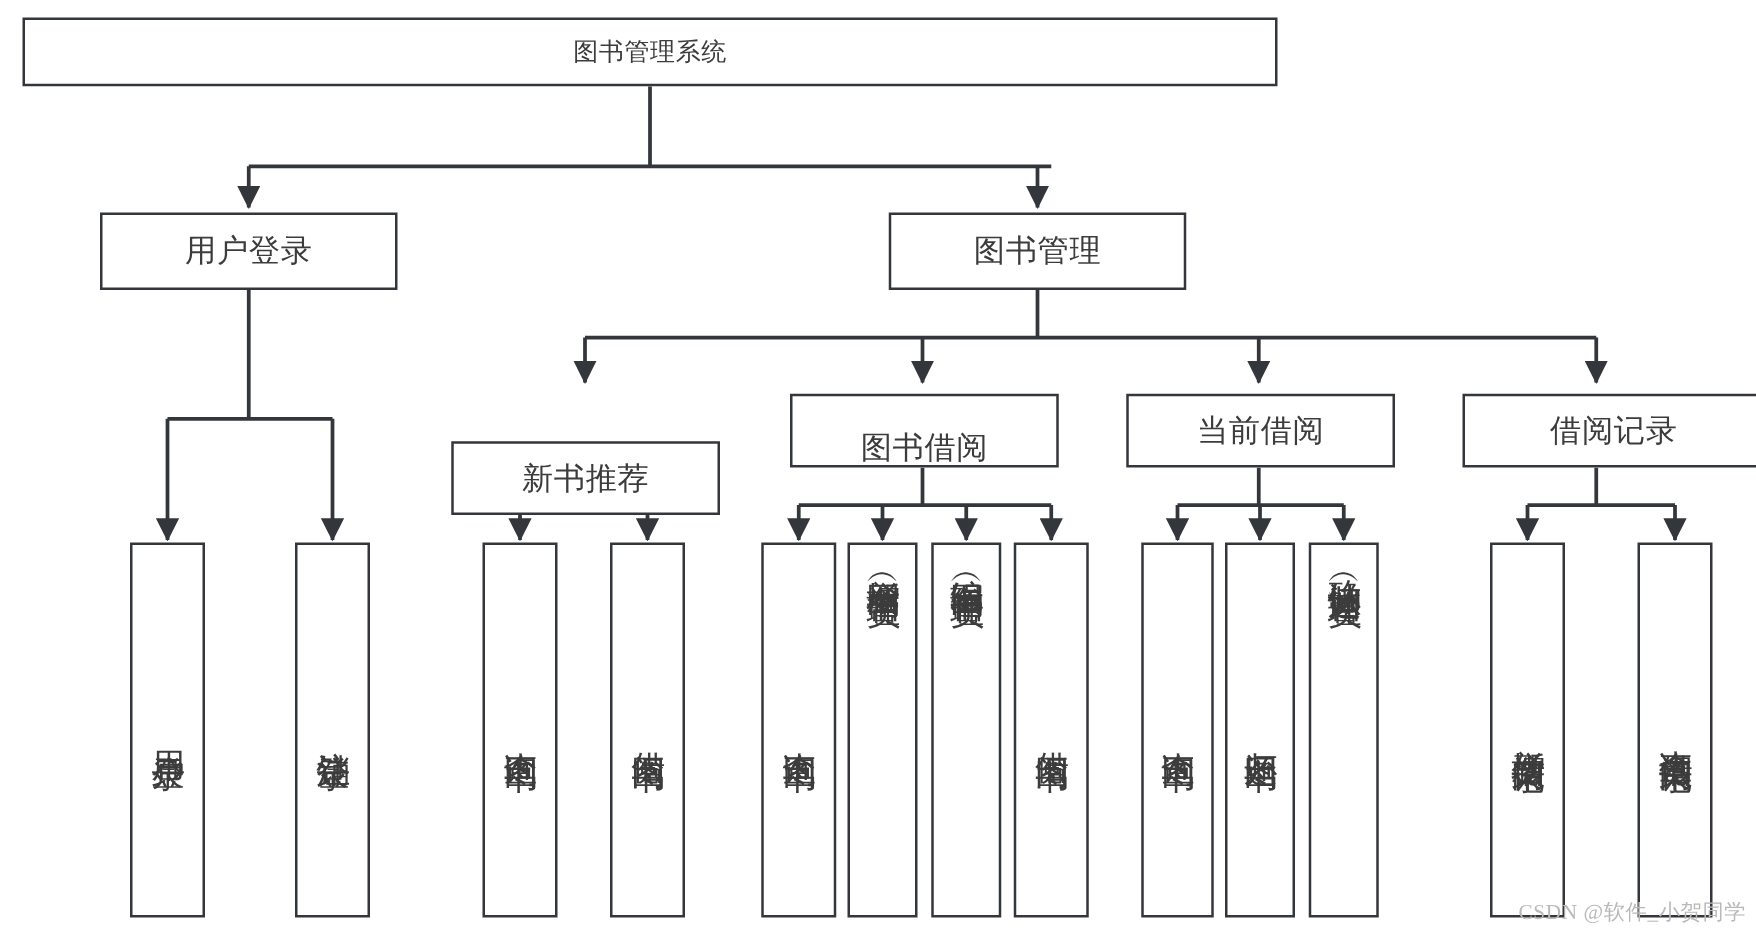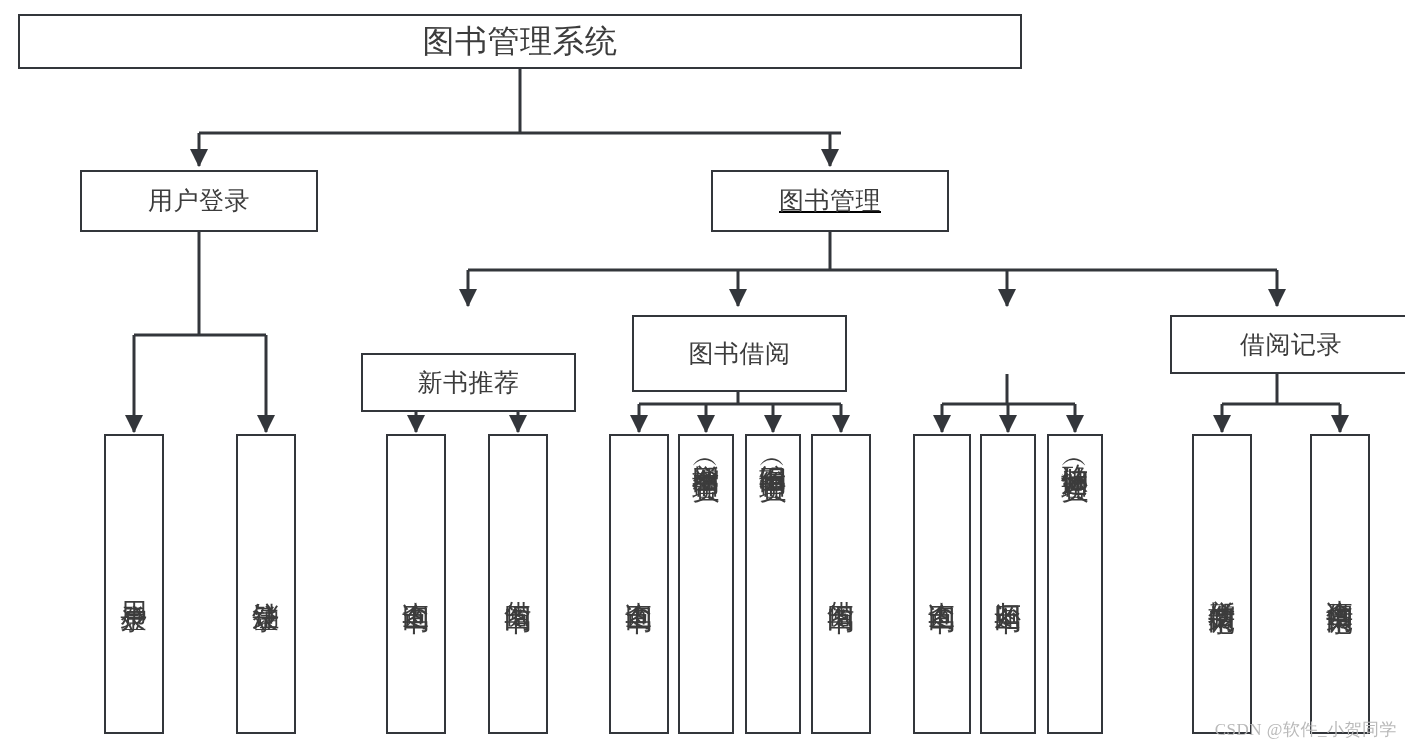--- a/index.html
+++ b/index.html
@@ -41,21 +41,21 @@
     line-height: 1.18;
     text-align: center;
     letter-spacing: 0.5px;
   }
   
   .node.horiz .label {
     font-size: 25px;
     white-space: nowrap;
   }
   .node.root .label {
-    font-size: 32px;
+    font-size: 20px;
   }
   
   .node.vert {
     align-items: flex-start;
     justify-content: center;
     padding-top: 6px;
   }
   .node.vert .label {
     writing-mode: vertical-rl;
     text-orientation: upright;
@@ -137,29 +137,32 @@
     </g>
   </svg>
 
   <div class="node horiz root" style="left:18px; top:14px; width:1004px; height:55px;">
     <span class="label">图书管理系统</span>
   </div>
 
   <div class="node horiz" style="left:80px; top:170px; width:238px; height:62px;">
     <span class="label">用户登录</span>
   </div>
-  <div class="node horiz" style="left:711px; top:170px; width:238px; height:62px;text-decoration:underline;">
+  <div class="node horiz" style="left:711px; top:170px; width:238px; height:62px;">
     <span class="label">图书管理</span>
   </div>
 
   <div class="node horiz" style="left:361px; top:315px; width:215px; height:59px;margin-top:38px;">
     <span class="label">新书推荐</span>
   </div>
-  <div class="node horiz" style="left:632px; top:315px; width:215px; height:77px;">
+  <div class="node horiz" style="left:632px; top:315px; width:215px; height:59px;align-items:flex-end;">
     <span class="label">图书借阅</span>
+  </div>
+  <div class="node horiz" style="left:901px; top:315px; width:215px; height:59px;">
+    <span class="label">当前借阅</span>
   </div>
   <div class="node horiz" style="left:1170px; top:315px; width:242px; height:59px;">
     <span class="label">借阅记录</span>
   </div>
 
   <div class="node vert centered" style="left:104px; top:434px; width:60px; height:300px;">
     <span class="label">用户登录</span>
   </div>
   <div class="node vert centered" style="left:236px; top:434px; width:60px; height:300px;">
     <span class="label">注销登录</span>

